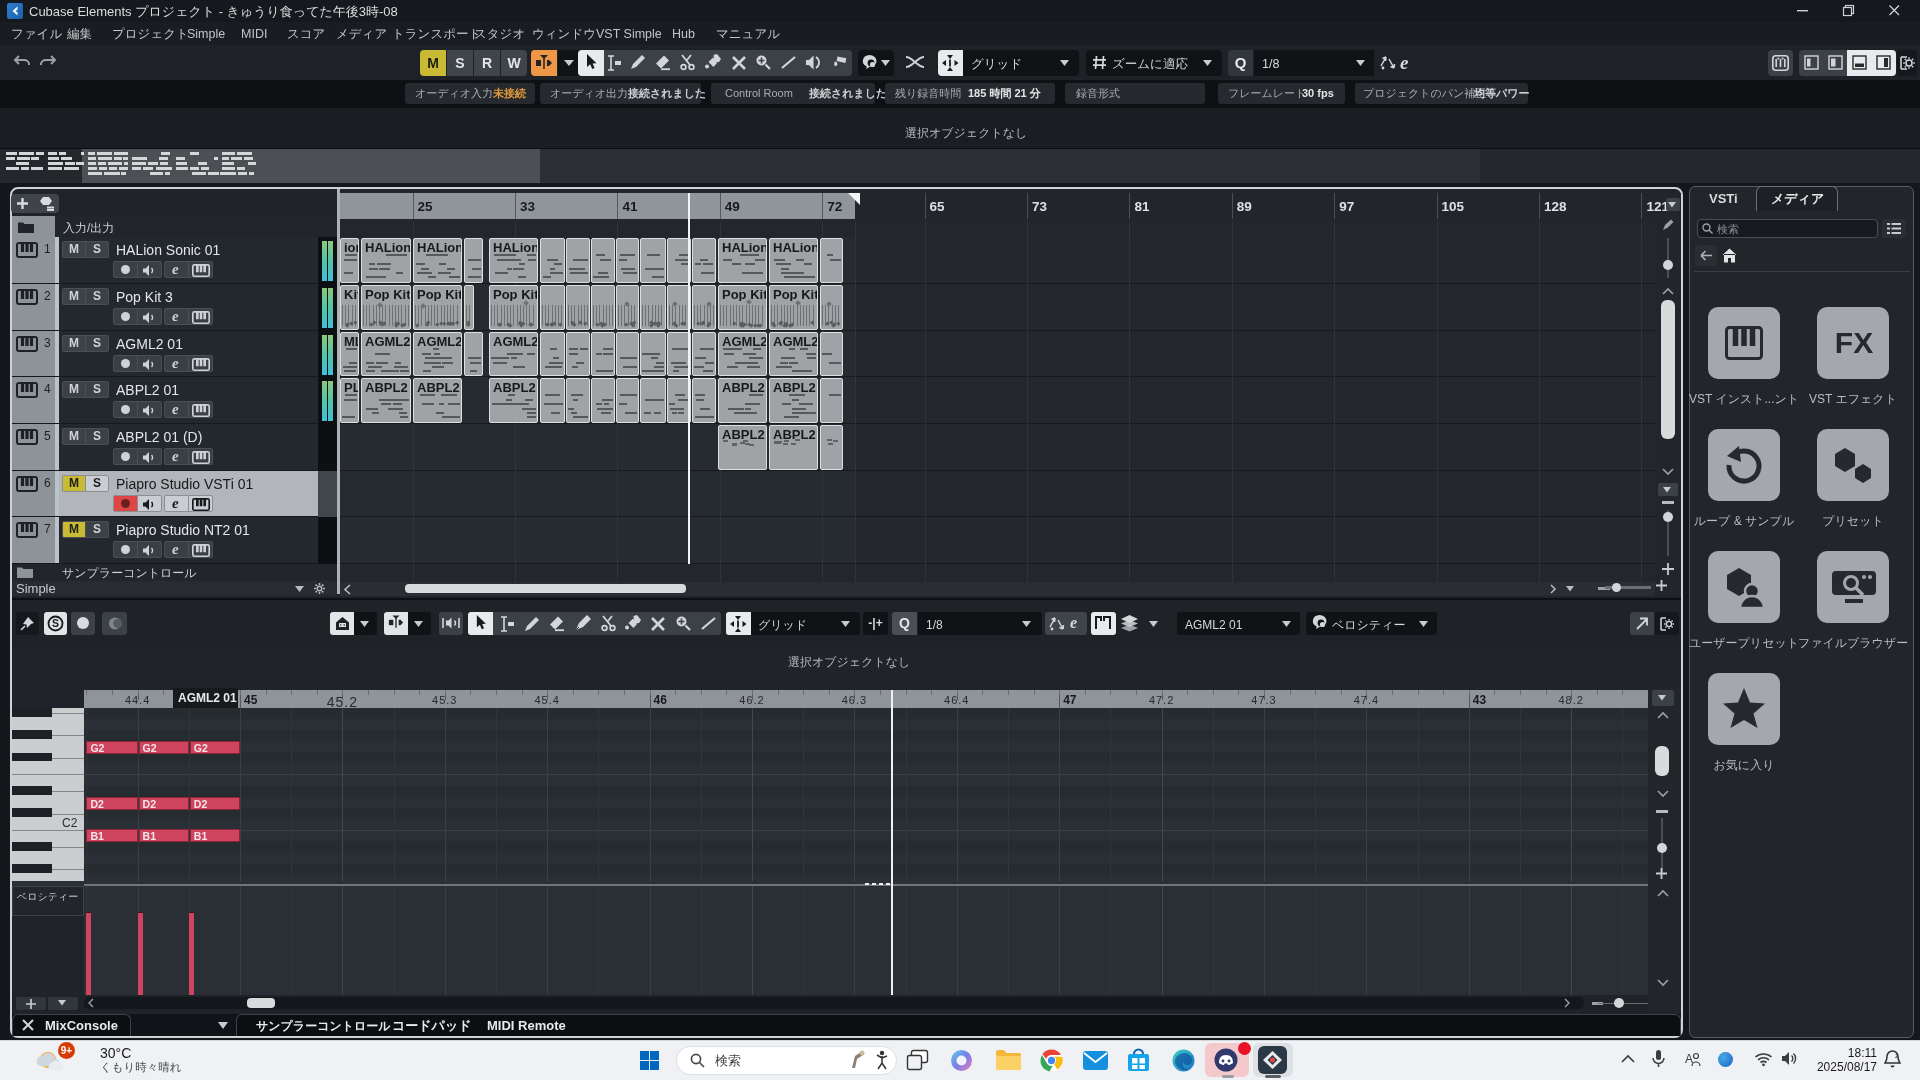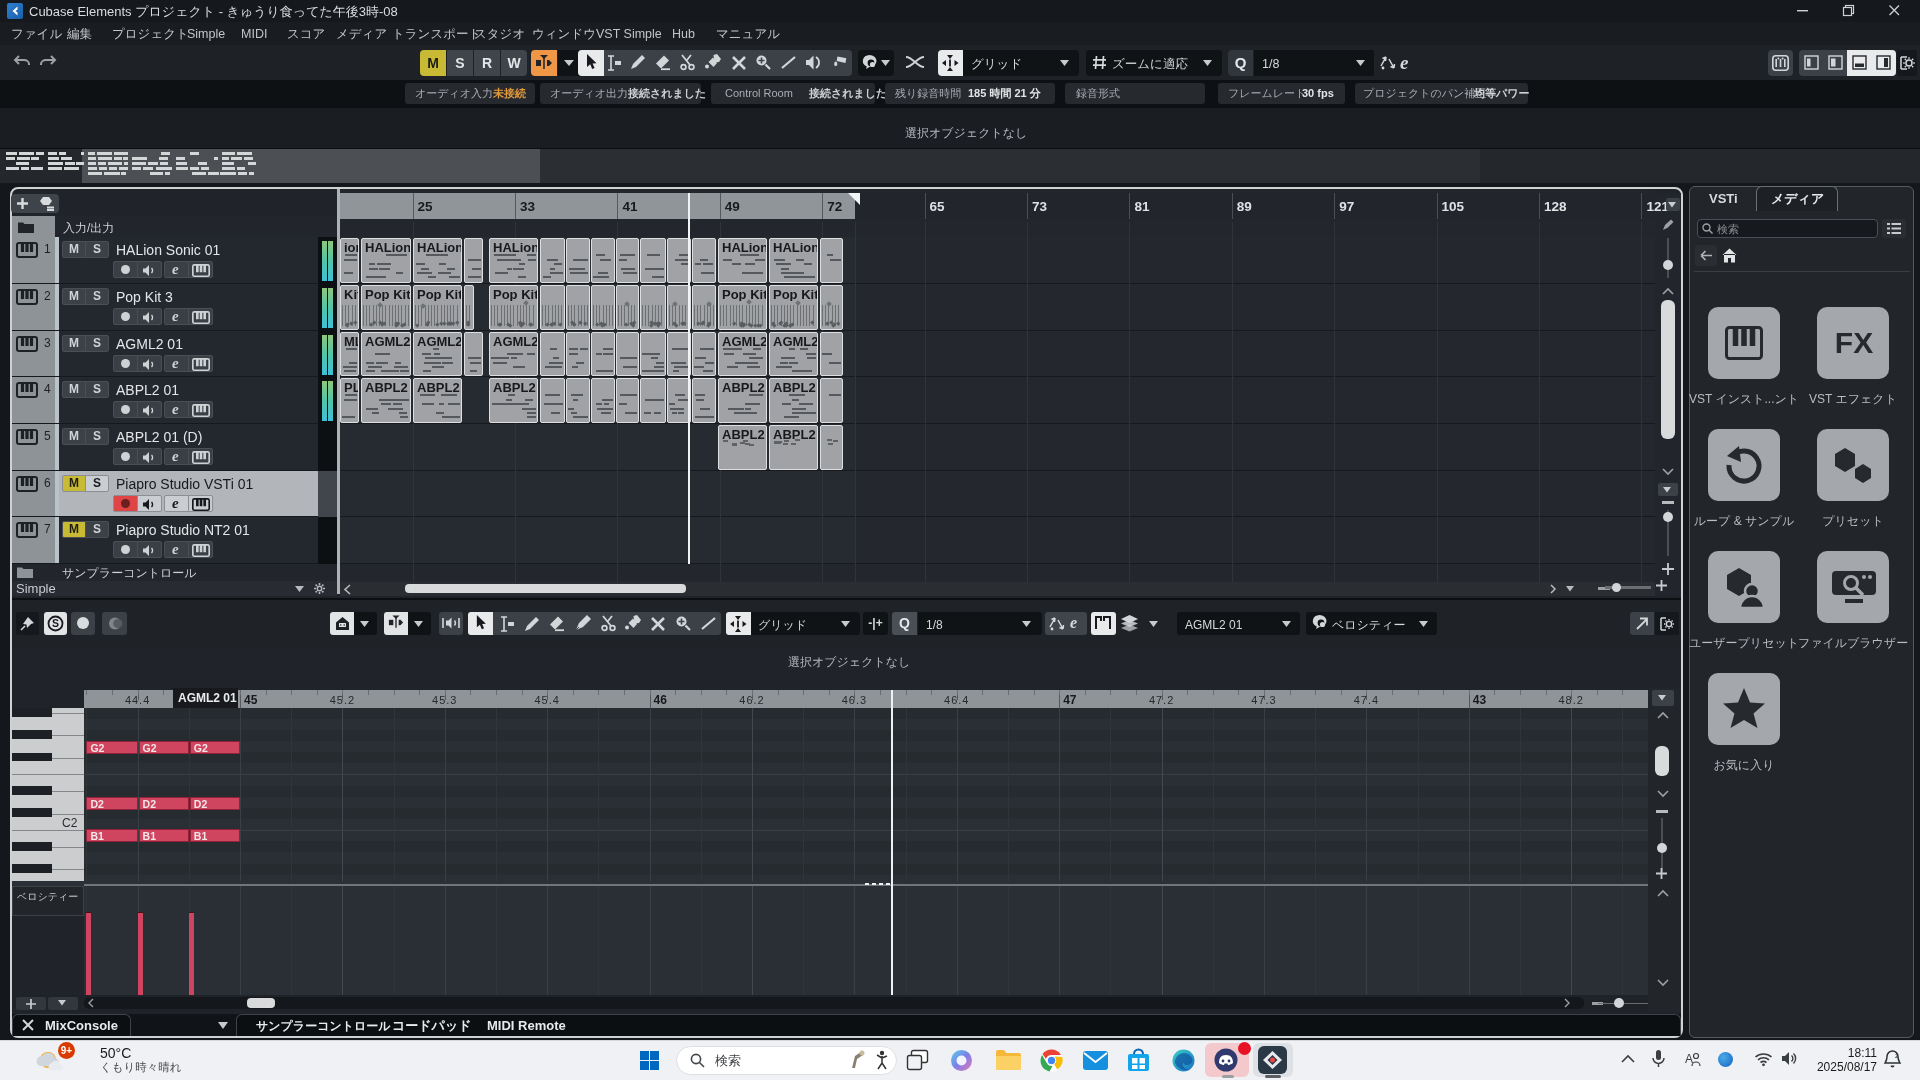--- a/index.html
+++ b/index.html
@@ -1315,21 +1315,21 @@
       </g>
     </svg>
 <div style="left:788px;top:656px;font-size:12px;color:#b5b9be;font-weight:normal;white-space:nowrap;line-height:1;">選択オブジェクトなし</div>
 <div style="left:12px;top:688px;width:72px;height:324px;background:#20242a;"></div>
 <div style="left:84px;top:690px;width:1564px;height:18px;background:#8f9499;"></div>
 <div style="left:137.6px;top:690px;width:1px;height:10px;background:#55595d;"></div>
 <div style="left:107.6px;top:695px;width:60px;text-align:center;font-size:11px;color:#26292d;letter-spacing:1px;line-height:1;">44.4</div>
 <div style="left:240px;top:690px;width:1px;height:18px;background:#55595d;"></div>
 <div style="left:244px;top:694px;font-size:12px;color:#17191c;font-weight:bold;white-space:nowrap;line-height:1;">45</div>
 <div style="left:342.4px;top:690px;width:1px;height:10px;background:#55595d;"></div>
-<div style="left:312.4px;top:695px;width:60px;text-align:center;font-size:11px;color:#26292d;letter-spacing:1px;line-height:1;">45.2</div>
+<div style="left:312.4px;top:695px;width:60px;text-align:center;font-size:14px;color:#26292d;letter-spacing:1px;line-height:1;">45.2</div>
 <div style="left:444.8px;top:690px;width:1px;height:10px;background:#55595d;"></div>
 <div style="left:414.8px;top:695px;width:60px;text-align:center;font-size:11px;color:#26292d;letter-spacing:1px;line-height:1;">45.3</div>
 <div style="left:547.2px;top:690px;width:1px;height:10px;background:#55595d;"></div>
 <div style="left:517.2px;top:695px;width:60px;text-align:center;font-size:11px;color:#26292d;letter-spacing:1px;line-height:1;">45.4</div>
 <div style="left:649.6px;top:690px;width:1px;height:18px;background:#55595d;"></div>
 <div style="left:653.6px;top:694px;font-size:12px;color:#17191c;font-weight:bold;white-space:nowrap;line-height:1;">46</div>
 <div style="left:752px;top:690px;width:1px;height:10px;background:#55595d;"></div>
 <div style="left:722px;top:695px;width:60px;text-align:center;font-size:11px;color:#26292d;letter-spacing:1px;line-height:1;">46.2</div>
 <div style="left:854.4px;top:690px;width:1px;height:10px;background:#55595d;"></div>
 <div style="left:824.4px;top:695px;width:60px;text-align:center;font-size:11px;color:#26292d;letter-spacing:1px;line-height:1;">46.3</div>
@@ -1665,21 +1665,21 @@
       <path d="M22 1 L28 15.5 L43 16.5 L31.5 26.5 L35.5 41 L22 33 L8.5 41 L12.5 26.5 L1 16.5 L16 15.5 Z" fill="#26292d"></path>
     </svg>
 <div style="left:1914px;top:186px;width:6px;height:852px;background:#15181c;"></div>
 <div style="left:0px;top:1040px;width:1920px;height:40px;background:#eff1f4;border-top:1px solid #d5d8db;"></div>
 <svg style="left:36px;top:1046px" width="30" height="28" viewBox="0 0 30 28">
       <circle cx="12" cy="14" r="8" fill="#f6a821"></circle>
       <path d="M4 20 a5 5 0 0 1 2 -9.7 a7 7 0 0 1 13 2 a4.5 4.5 0 0 1 1 8.7 z" fill="#cfd6dd"></path>
       <path d="M14 24 a4 4 0 0 1 1.5 -7 a5 5 0 0 1 9 1.5 a3 3 0 0 1 0.5 5.8 z" fill="#e8ecf0"></path>
     </svg>
 <div style="left:58px;top:1042px;width:17px;height:17px;background:#d83b01;border-radius:50%;color:#fff;font-size:10px;font-weight:bold;text-align:center;line-height:17px;">9+</div>
-<div style="left:100px;top:1046px;font-size:14px;color:#1a1a1a;font-weight:normal;white-space:nowrap;line-height:1;">50°C</div>
+<div style="left:100px;top:1046px;font-size:14px;color:#1a1a1a;font-weight:normal;white-space:nowrap;line-height:1;">30°C</div>
 <div style="left:100px;top:1062px;font-size:11.5px;color:#494c4f;font-weight:normal;white-space:nowrap;line-height:1;">くもり時々晴れ</div>
 <svg style="left:640px;top:1051px" width="19" height="19" viewBox="0 0 19 19">
       <g fill="#0067c0">
         <rect x="0" y="0" width="9" height="9"></rect>
         <rect x="10" y="0" width="9" height="9"></rect>
         <rect x="0" y="10" width="9" height="9"></rect>
         <rect x="10" y="10" width="9" height="9"></rect>
       </g>
     </svg>
 <div style="left:676px;top:1046px;width:221px;height:29px;background:#ffffff;border:1px solid #dcdfe3;border-radius:15px;"></div>

